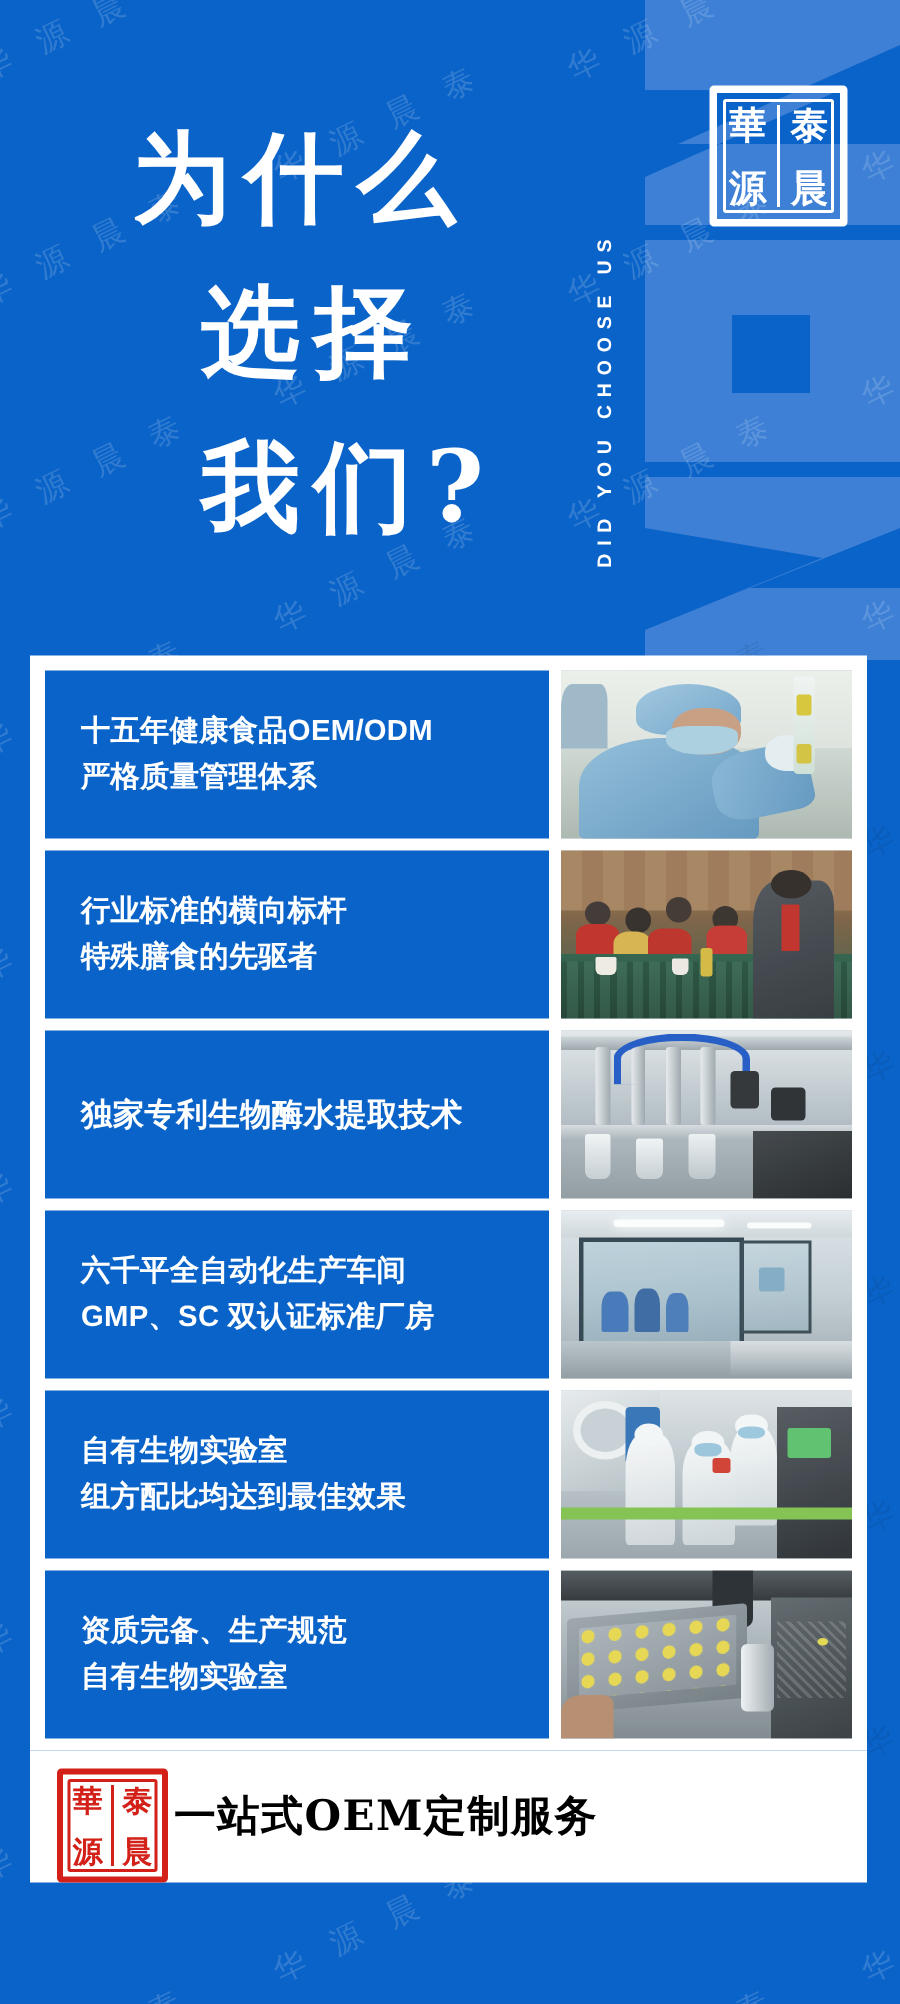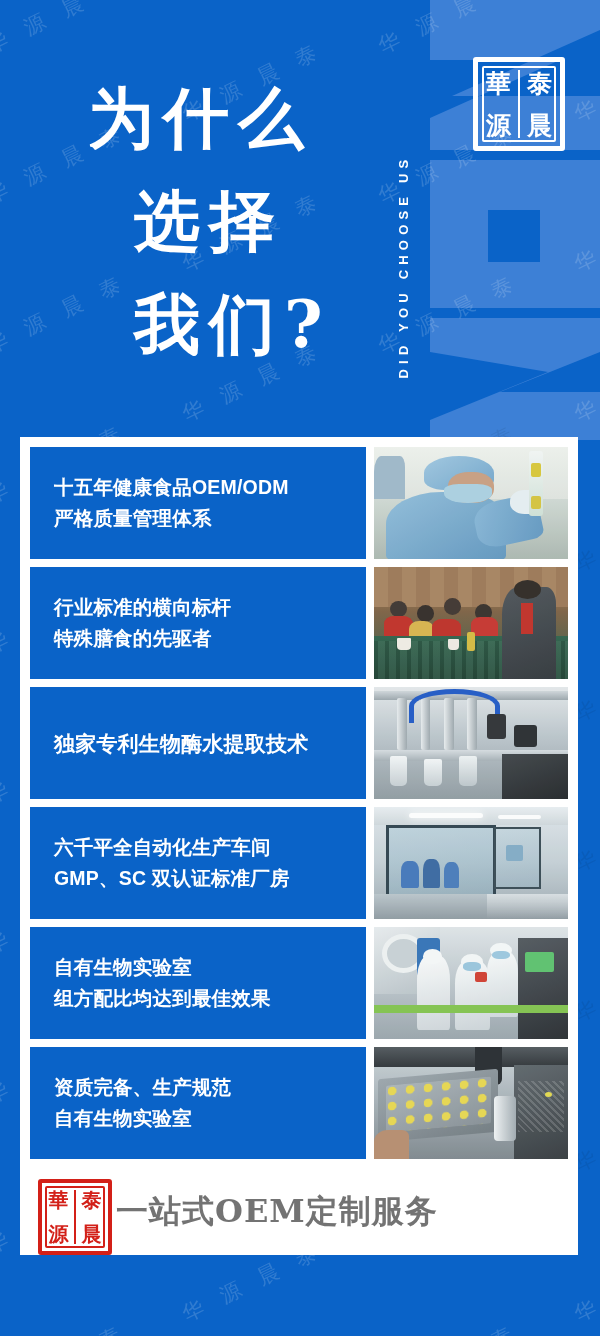--- a/index.html
+++ b/index.html
@@ -346,24 +346,24 @@
     width: 558px;
     height: 88px;
     background: #ffffff;
     z-index: 11;
     display: flex;
     align-items: center;
     box-sizing: border-box;
     padding-left: 96px;
   }
   .banner-text {
-    color: #737373;
+    color: #000000;
     font-family: "DejaVu Serif", "Liberation Serif", serif;
     font-weight: 700;
-    font-size: 32px;
+    font-size: 28px;
     letter-spacing: 1px;
     white-space: nowrap;
     line-height: 1;
   }
 </style>
 </head>
 <body>
 
 <div id="poster">
 

